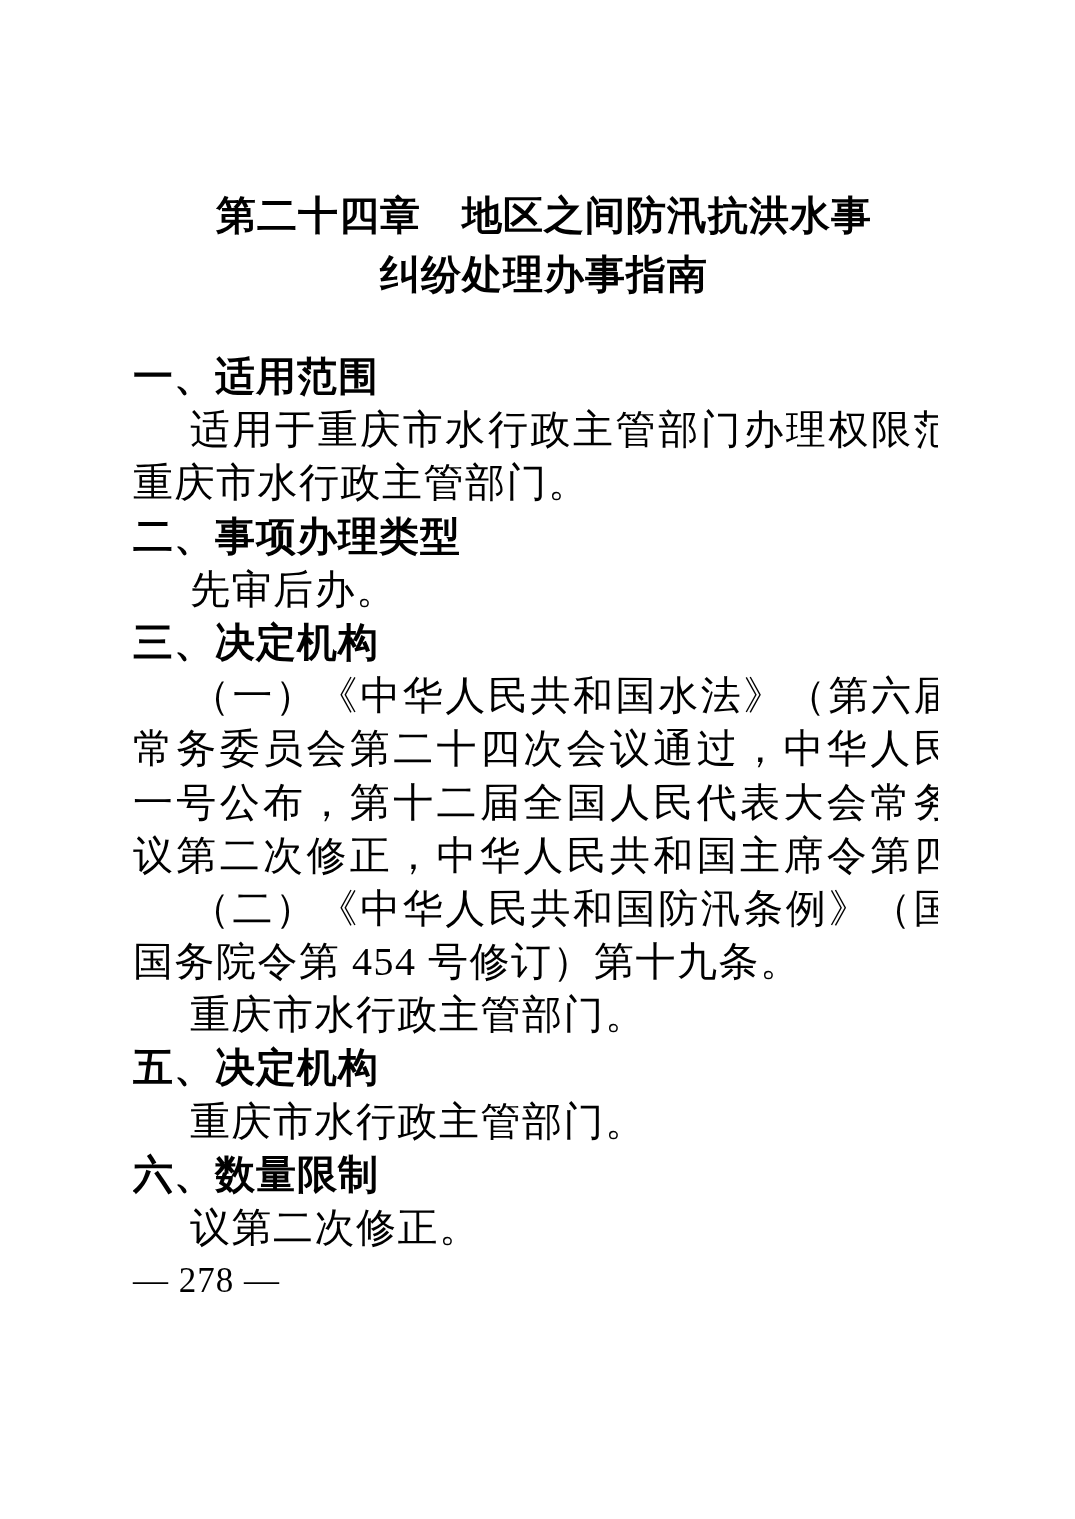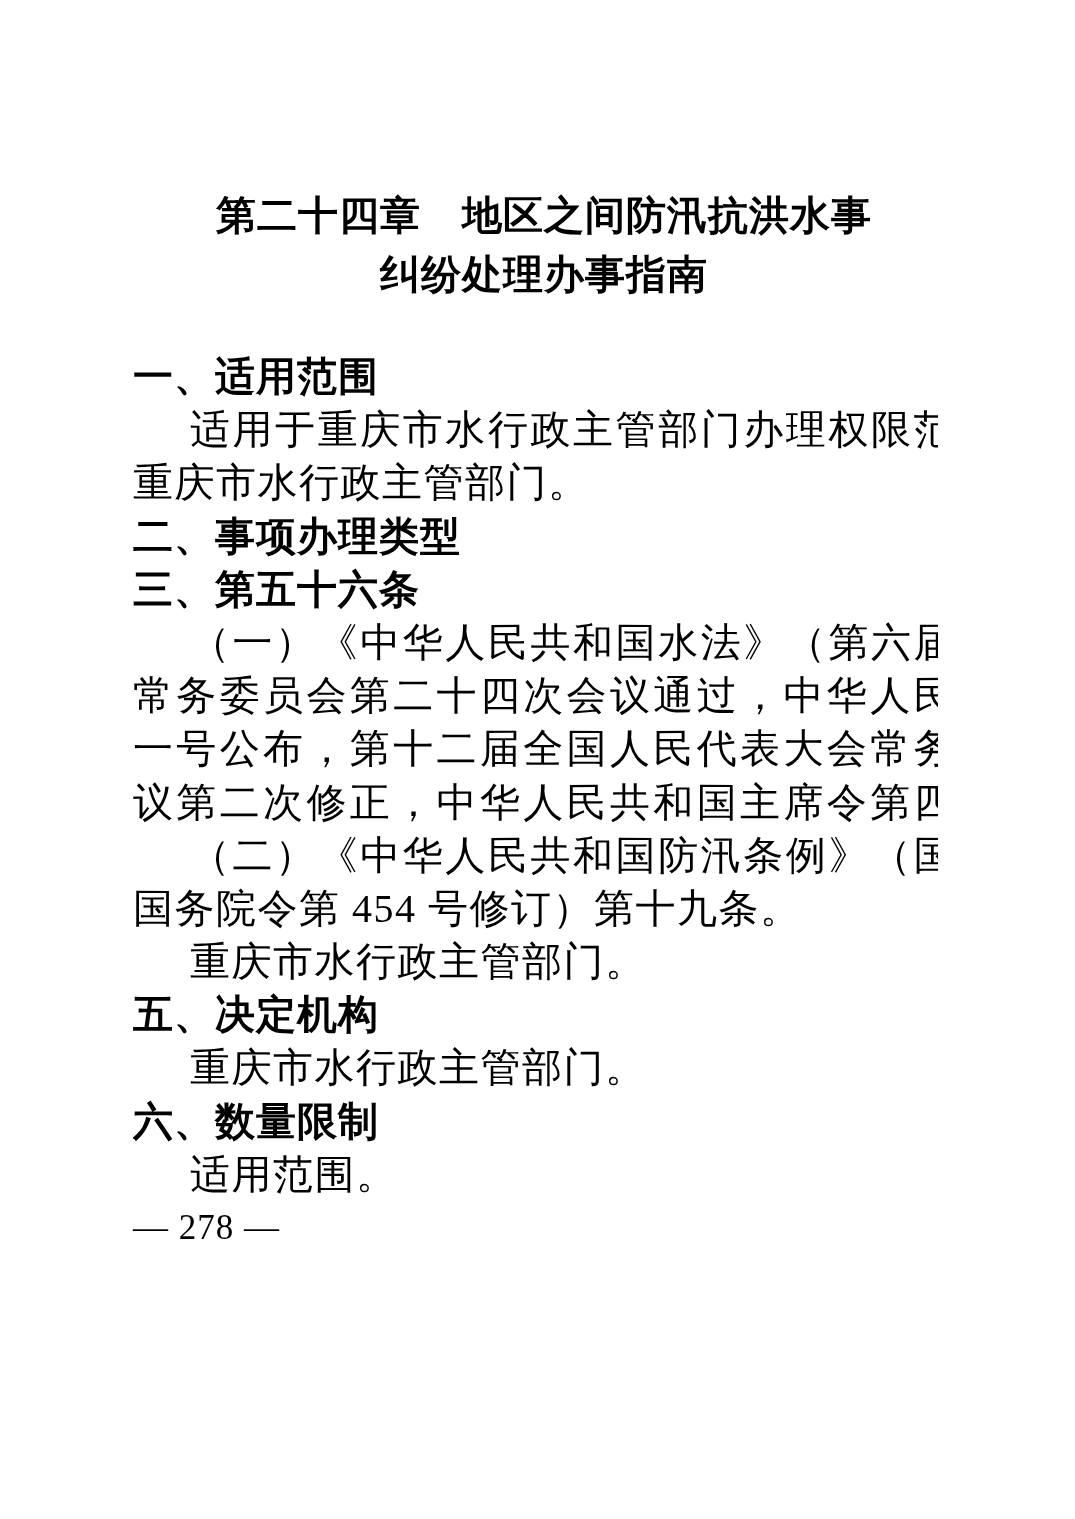--- a/index.html
+++ b/index.html
@@ -59,30 +59,31 @@
     <div class="doc-title">
       <div>第二十四章　地区之间防汛抗洪水事</div>
       <div>纠纷处理办事指南</div>
     </div>
 
     <div class="lines">
       <div class="line h">一、适用范围</div>
       <div class="line ind just">适用于重庆市水行政主管部门办理权限范围内防汛抗洪水事</div>
       <div class="line">重庆市水行政主管部门。</div>
       <div class="line h">二、事项办理类型</div>
-      <div class="line h">三、第五十六条</div>
+      <div class="line ind">先审后办。</div>
+      <div class="line h">三、决定机构</div>
       <div class="line ind just">（一）《中华人民共和国水法》（第六届全国人民代表大会</div>
       <div class="line just">常务委员会第二十四次会议通过，中华人民共和国主席令第六十</div>
       <div class="line just">一号公布，第十二届全国人民代表大会常务委员会第二十一次会</div>
       <div class="line just">议第二次修正，中华人民共和国主席令第四十八号）第五十六条。</div>
       <div class="line ind just">（二）《中华人民共和国防汛条例》（国务院令第 86 号发布，</div>
       <div class="line">国务院令第 454 号修订）第十九条。</div>
       <div class="line ind">重庆市水行政主管部门。</div>
       <div class="line h">五、决定机构</div>
       <div class="line ind">重庆市水行政主管部门。</div>
       <div class="line h">六、数量限制</div>
-      <div class="line ind">适用范围。</div>
+      <div class="line ind">议第二次修正。</div>
     </div>
 
     <div class="footer">— 278 —</div>
 
   </div>
 </div>
 
 </body></html>

